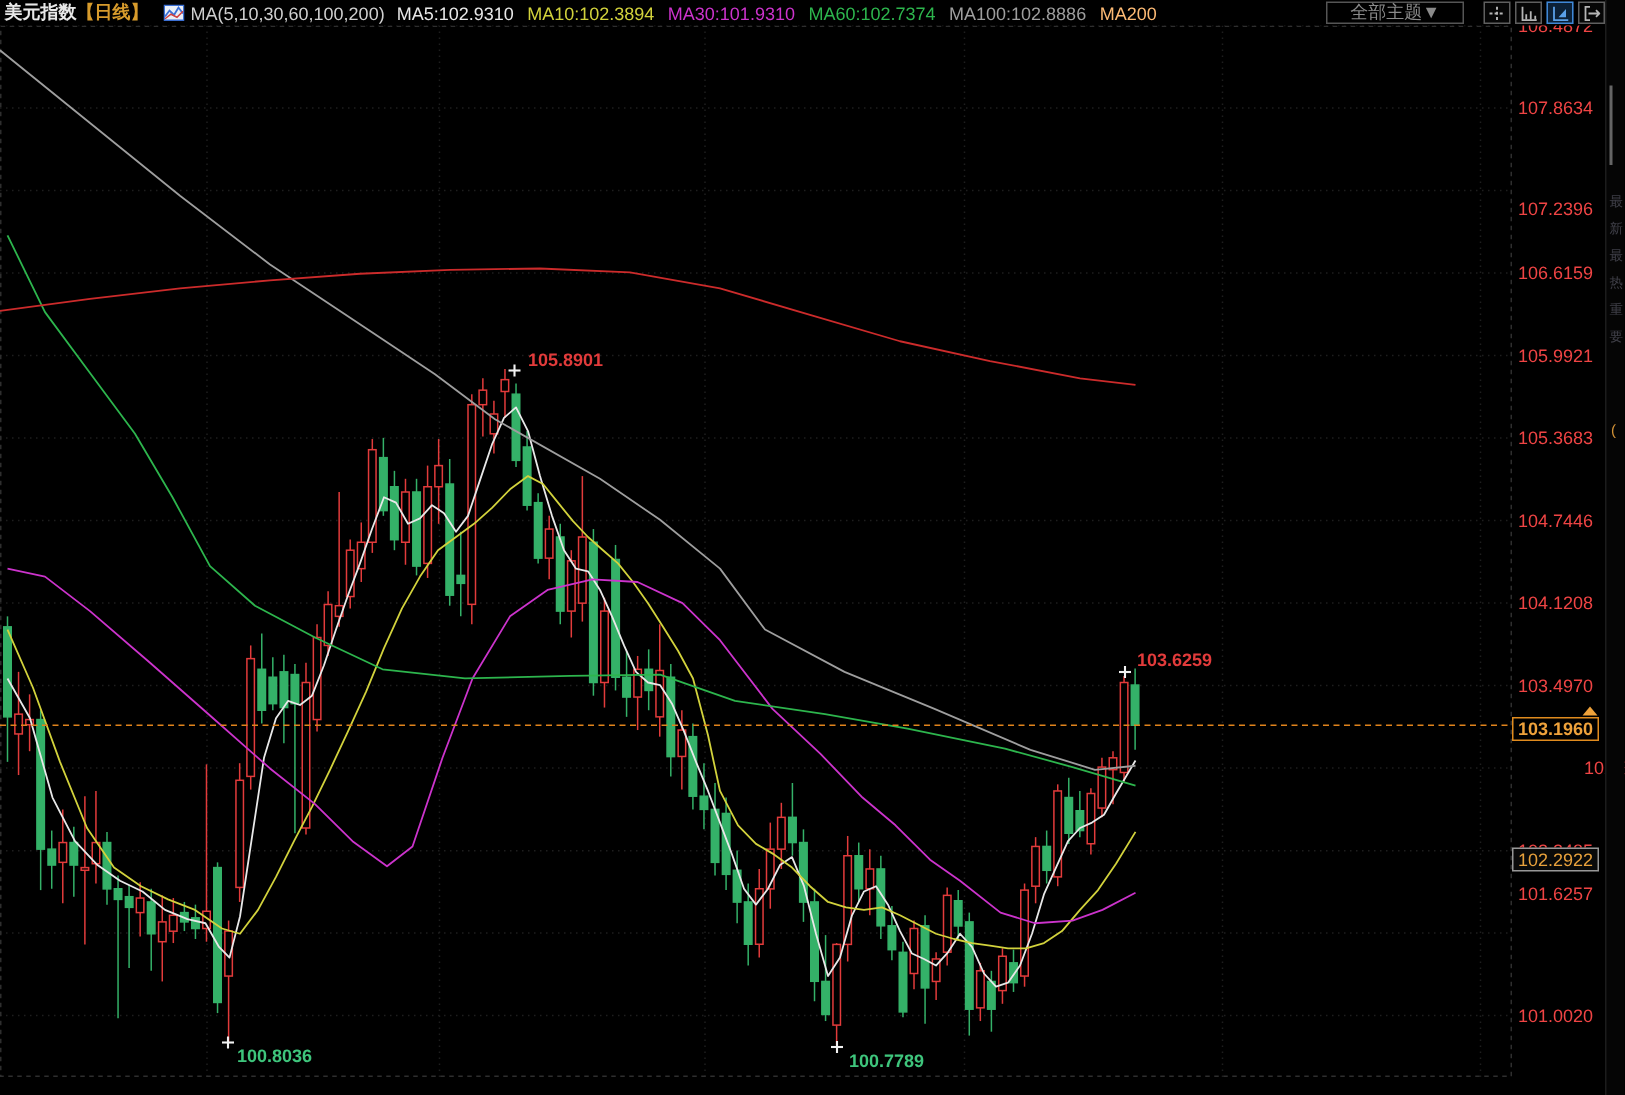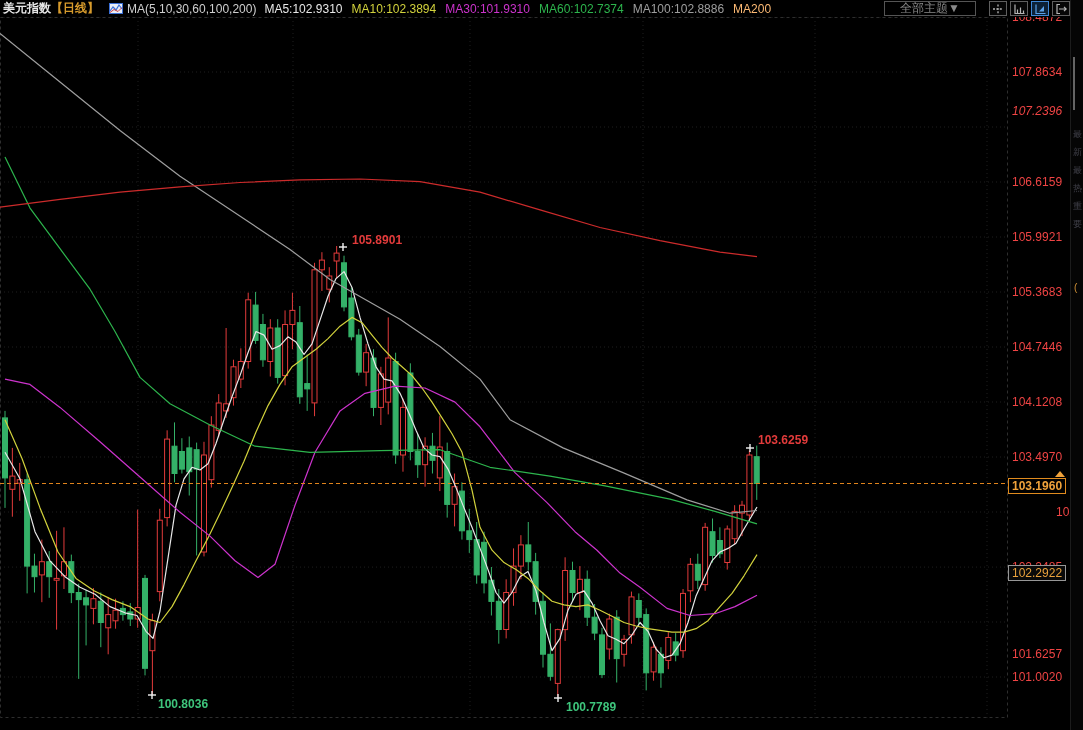--- a/index.html
+++ b/index.html
@@ -343,30 +343,30 @@
       <line x1="558" y1="694" x2="558" y2="702" stroke="#f2f2f2" stroke-width="1.4"></line>
       <text x="566" y="711" fill="#3ec57c" class="ann">100.7789</text>
     </svg>
 
   <div class="axis">
     <div class="cur-box" style="top: 478px;">103.1960</div>
     <div class="ref-box" style="top: 565px;">102.2922</div>
     <div class="up-arrow" style="top: 471px;"></div>
   <div class="axis-label" style="top: 10px;">108.4872</div>
       <div class="axis-label" style="top: 65px;">107.8634</div>
-      <div class="axis-label" style="top: 104px; font-style: italic;">107.2396</div>
+      <div class="axis-label" style="top: 132px;">107.2396</div>
       <div class="axis-label" style="top: 175px;">106.6159</div>
       <div class="axis-label" style="top: 230px;">105.9921</div>
       <div class="axis-label" style="top: 285px;">105.3683</div>
       <div class="axis-label" style="top: 340px;">104.7446</div>
       <div class="axis-label" style="top: 395px;">104.1208</div>
       <div class="axis-label" style="top: 450px;">103.4970</div>
       <div class="axis-label" style="top: 505px; margin-left: 44px;">102.8733</div>
       <div class="axis-label" style="top: 560px;">102.2485</div>
-      <div class="axis-label" style="top: 647px;">101.6257</div>
+      <div class="axis-label" style="top: 589px;">101.6257</div>
       <div class="axis-label" style="top: 670px; text-align: center;">101.0020</div>
     </div>
 
   <div class="side-strip">
     <div class="strip-scroll"></div>
     <span class="strip-char" style="top:128px">最</span>
     <span class="strip-char" style="top:146px">新</span>
     <span class="strip-char" style="top:164px">最</span>
     <span class="strip-char" style="top:182px">热</span>
     <span class="strip-char" style="top:200px">重</span>

